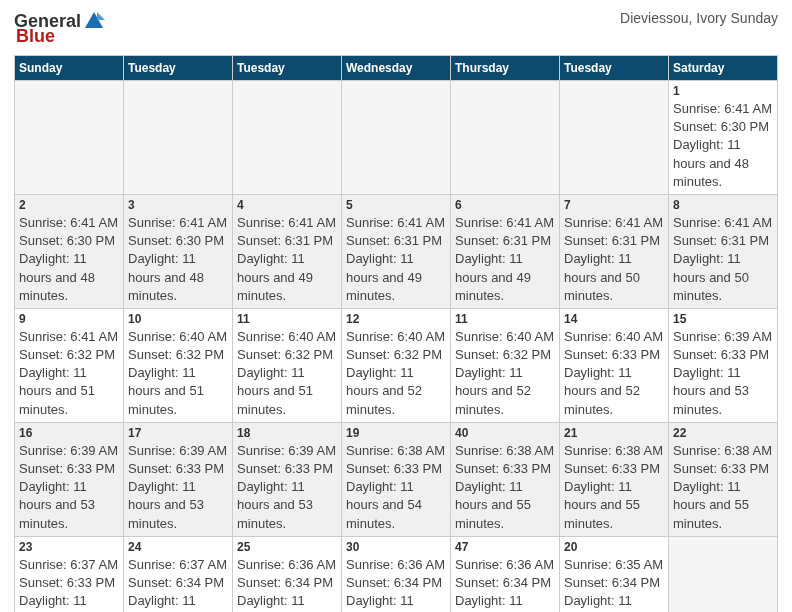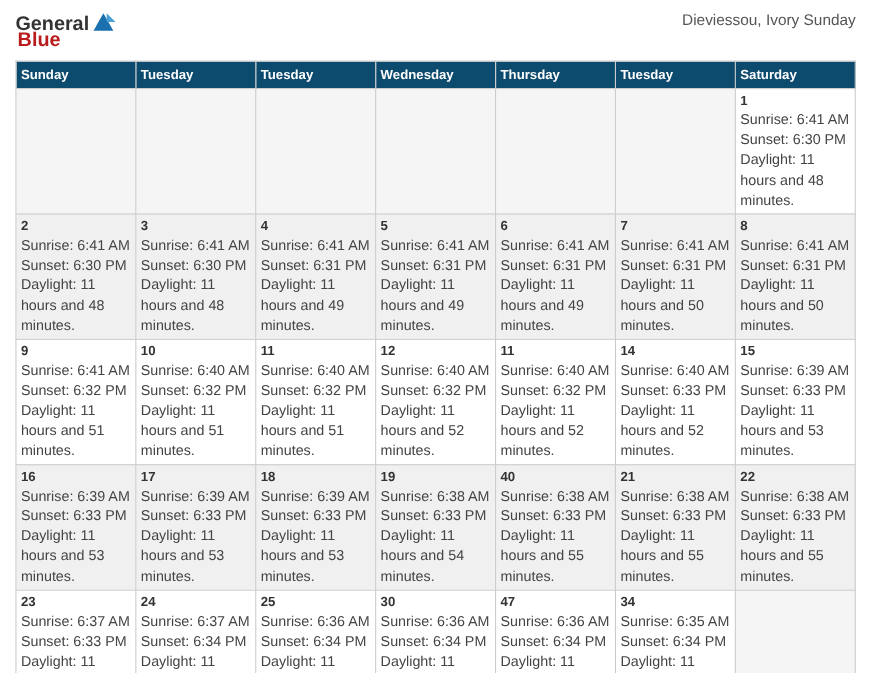--- a/index.html
+++ b/index.html
@@ -303,21 +303,21 @@
 Sunset: 6:34 PM
 Daylight: 11 hours and 57 minutes.</div>
           </td>
           <td>
             <span class="day-num">47</span>
             <div class="day-info" style="white-space: pre-line;">Sunrise: 6:36 AM
 Sunset: 6:34 PM
 Daylight: 11 hours and 57 minutes.</div>
           </td>
           <td>
-            <span class="day-num">34</span>
+            <span class="day-num">20</span>
             <div class="day-info" style="white-space: pre-line;">Sunrise: 6:35 AM
 Sunset: 6:34 PM
 Daylight: 11 hours and 58 minutes.</div>
           </td>
           <td class="empty"></td>
         </tr>
       </tbody>
   </table>
 </div>
 

